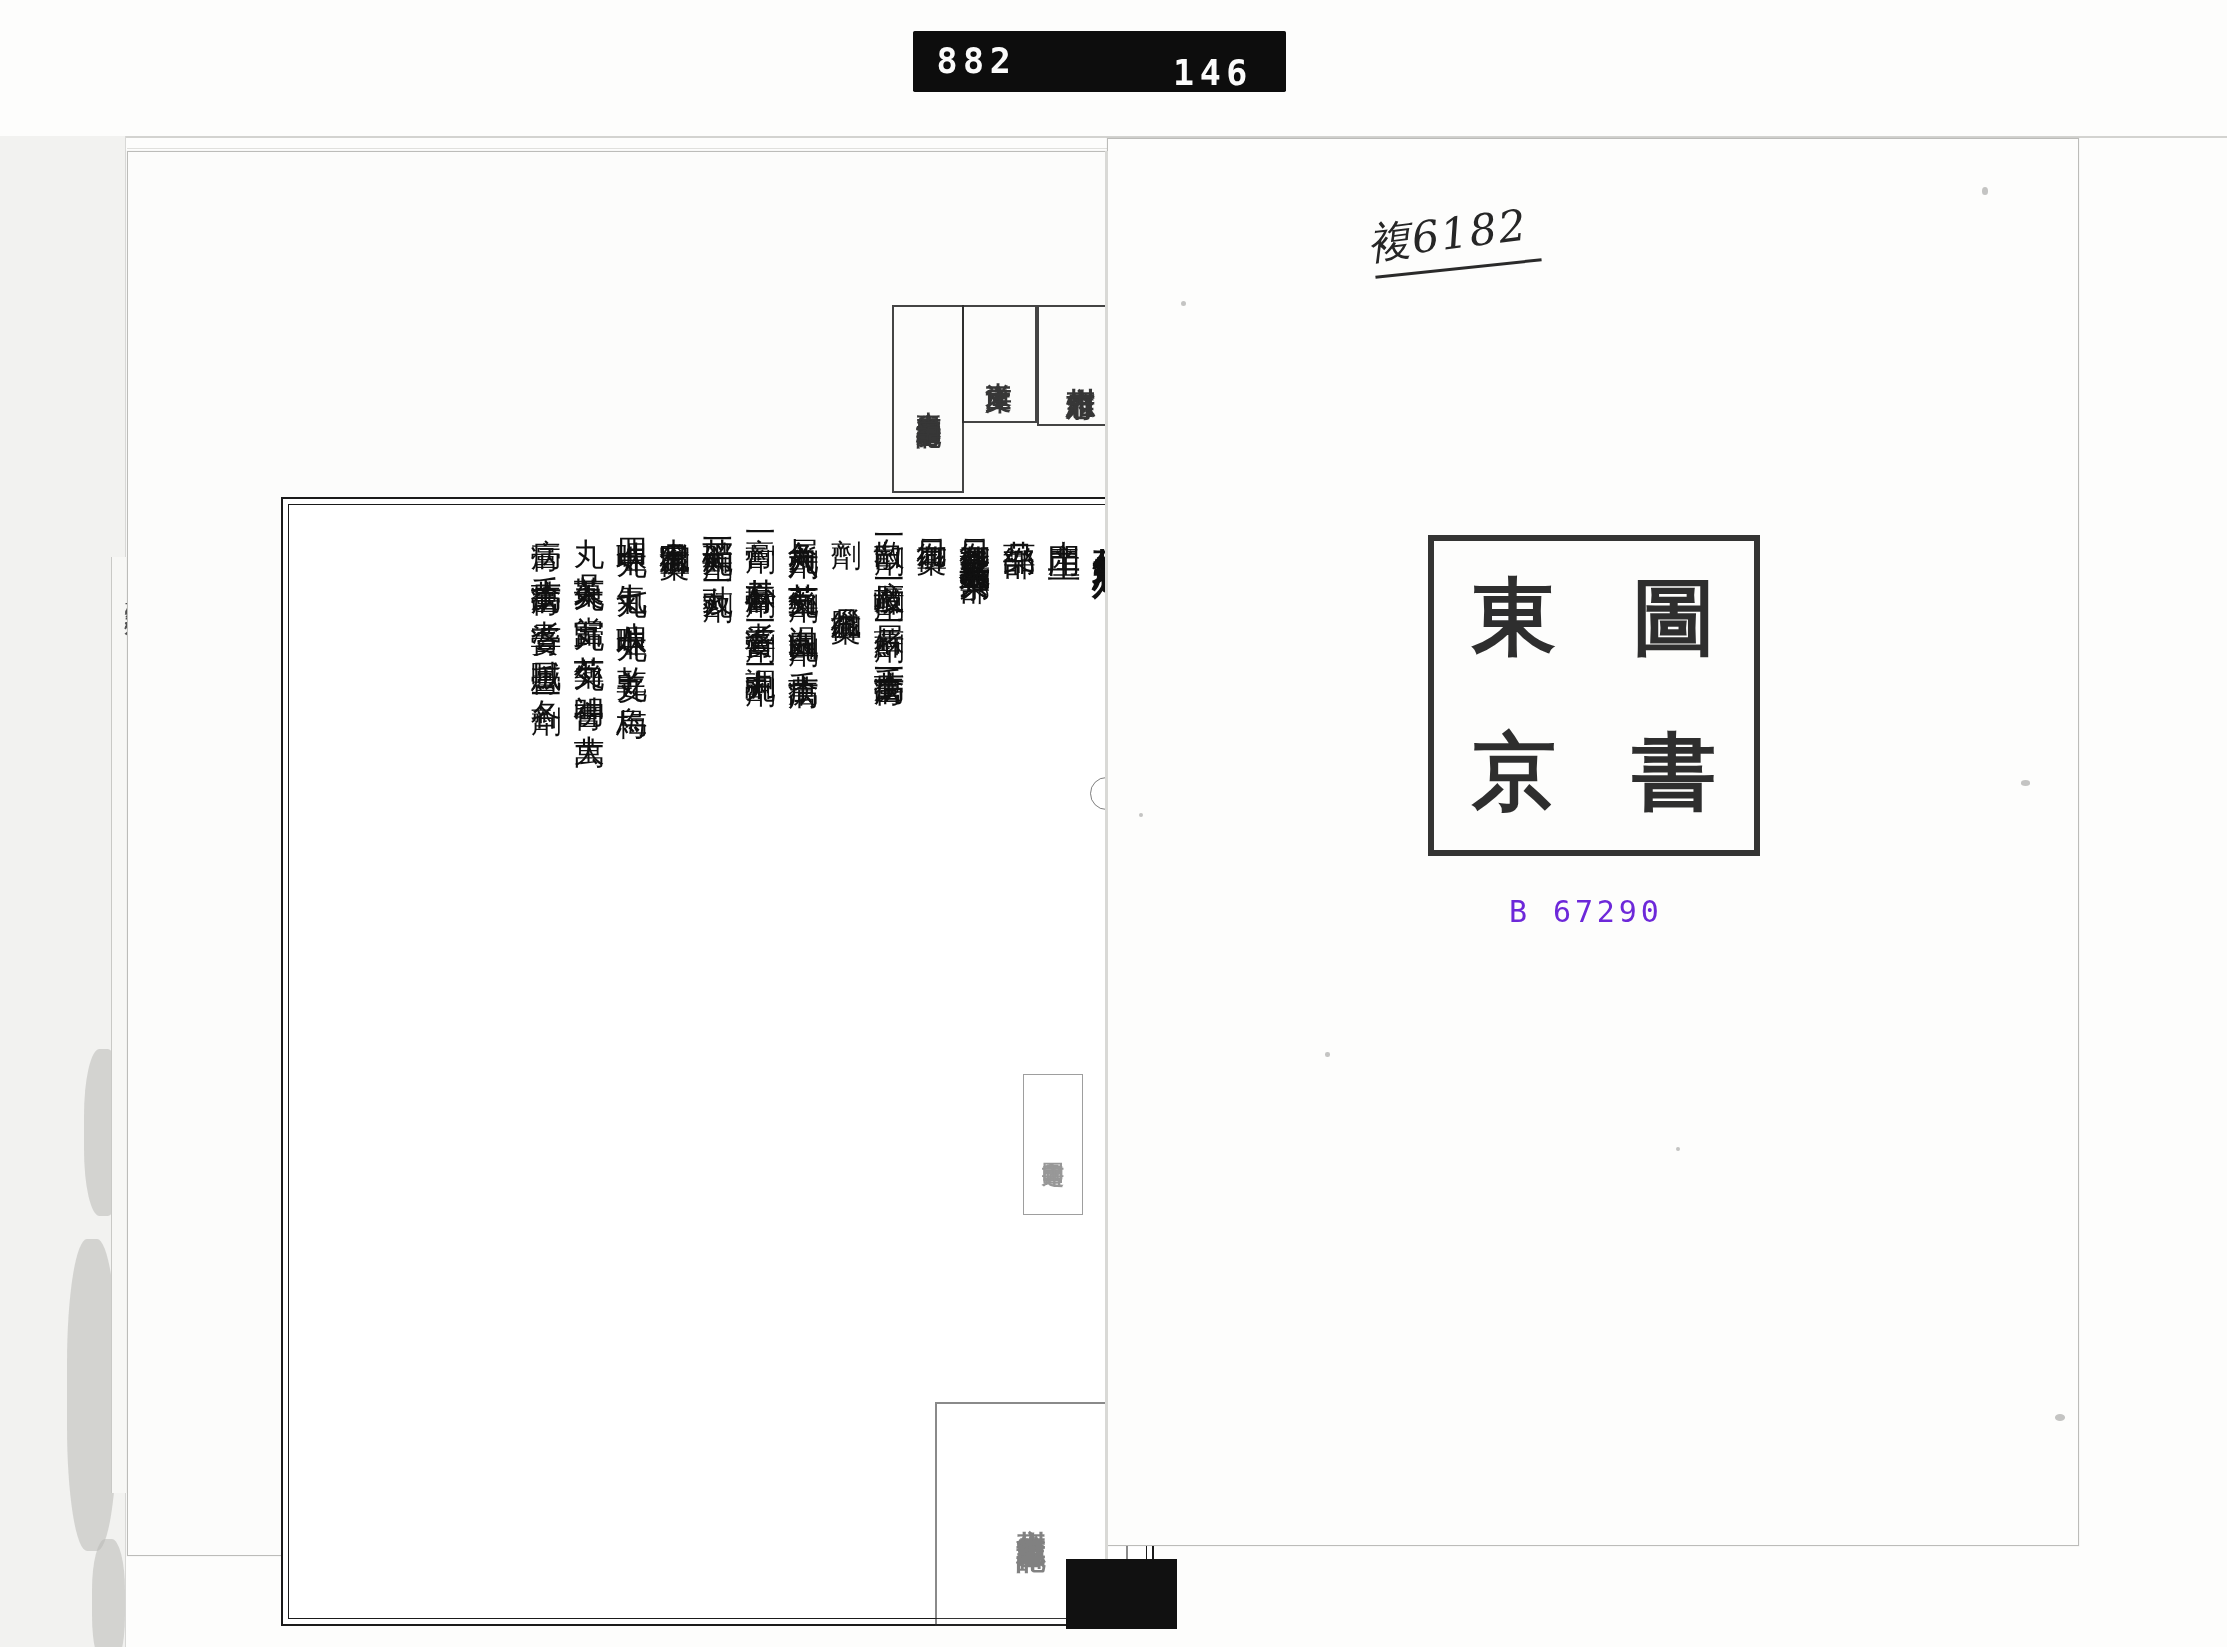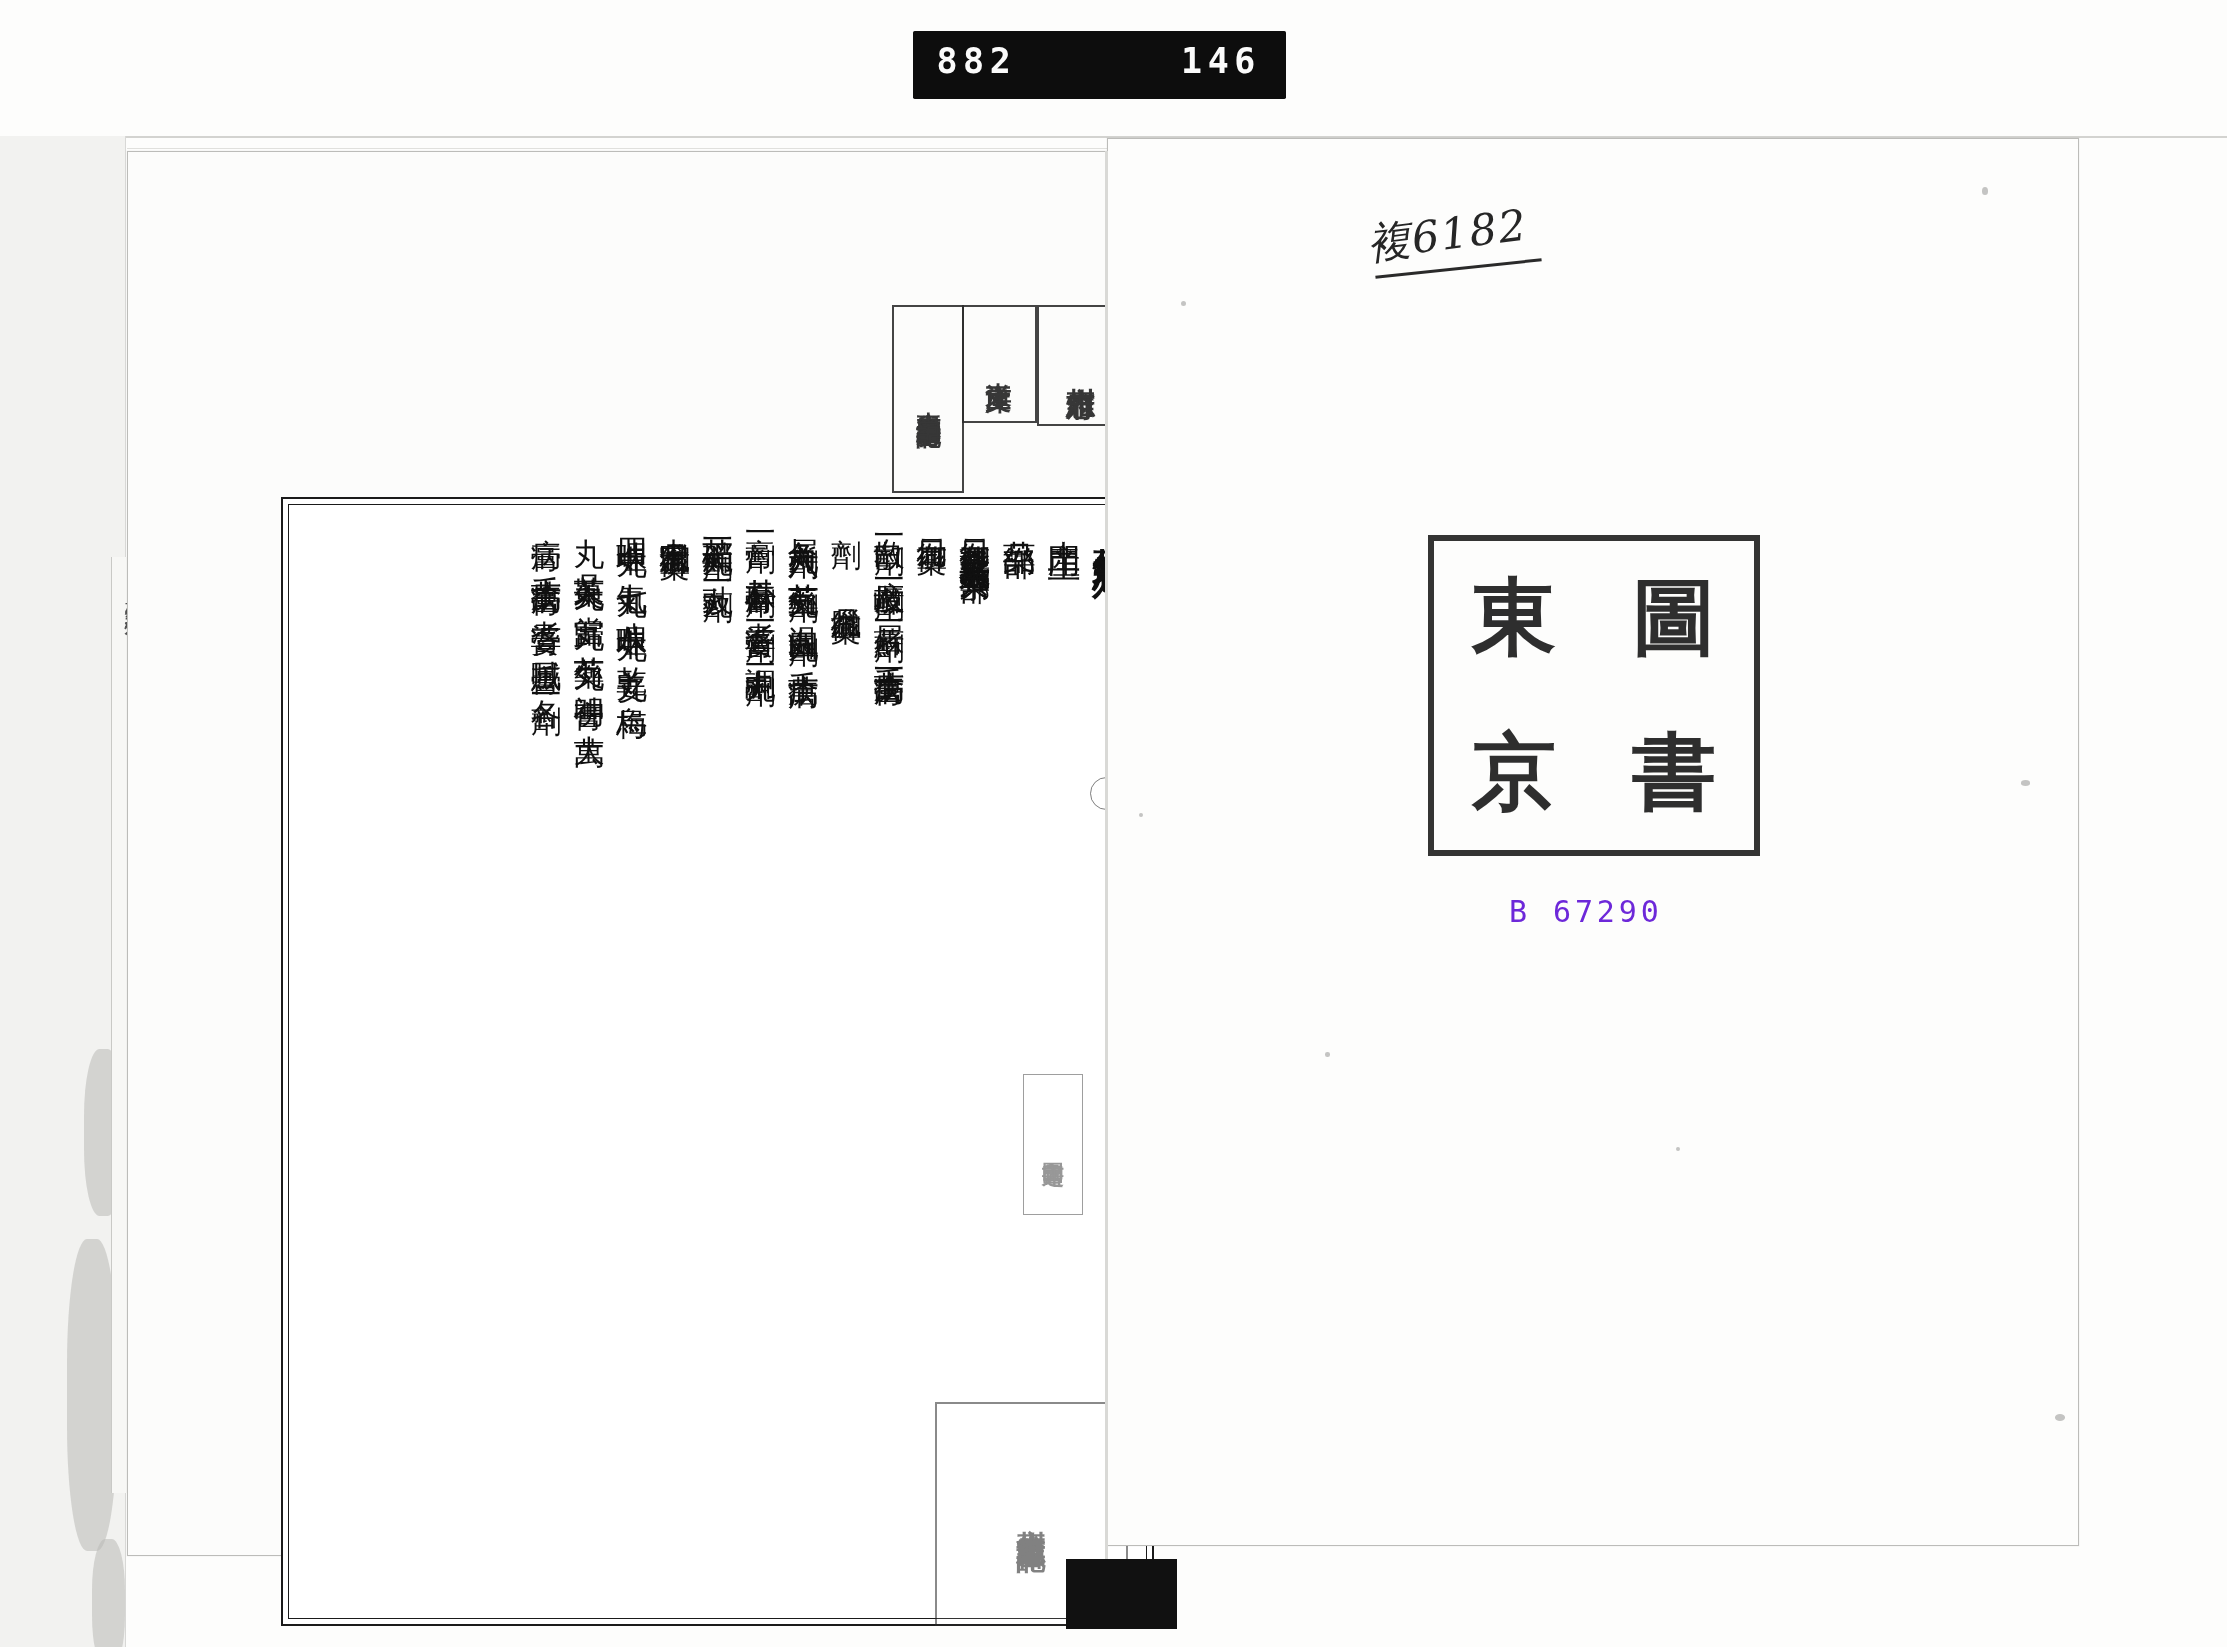--- a/index.html
+++ b/index.html
@@ -15,35 +15,35 @@
     font-family: "DejaVu Sans", sans-serif;
     background: #fdfdfc;
   }
 
   
   .film-header {
     position: absolute;
     left: 913px;
     top: 31px;
     width: 373px;
-    height: 68px;
+    height: 61px;
     background: #0d0d0d;
     border-radius: 1.7px;
   }
   .film-digits {
     position: absolute;
     top: 10px;
     font-family: "DejaVu Sans Mono", monospace;
     font-size: 35px;
     font-weight: bold;
     letter-spacing: 5.6px;
     color: #fbfbfb;
   }
   .film-digits.left  { left: 23.4px; }
-  .film-digits.right { right: 25px; }
+  .film-digits.right { right: 33px; margin-top: 12px; }
 
   
   .scan-area {
     position: absolute;
     left: 0;
     top: 0;
     width: 2227px;
     height: 1648px;
   }
 

